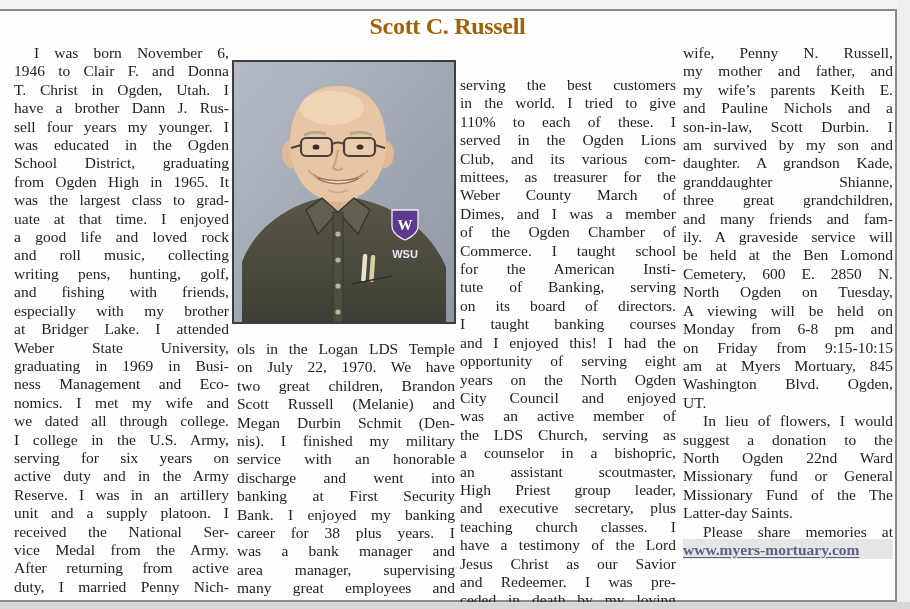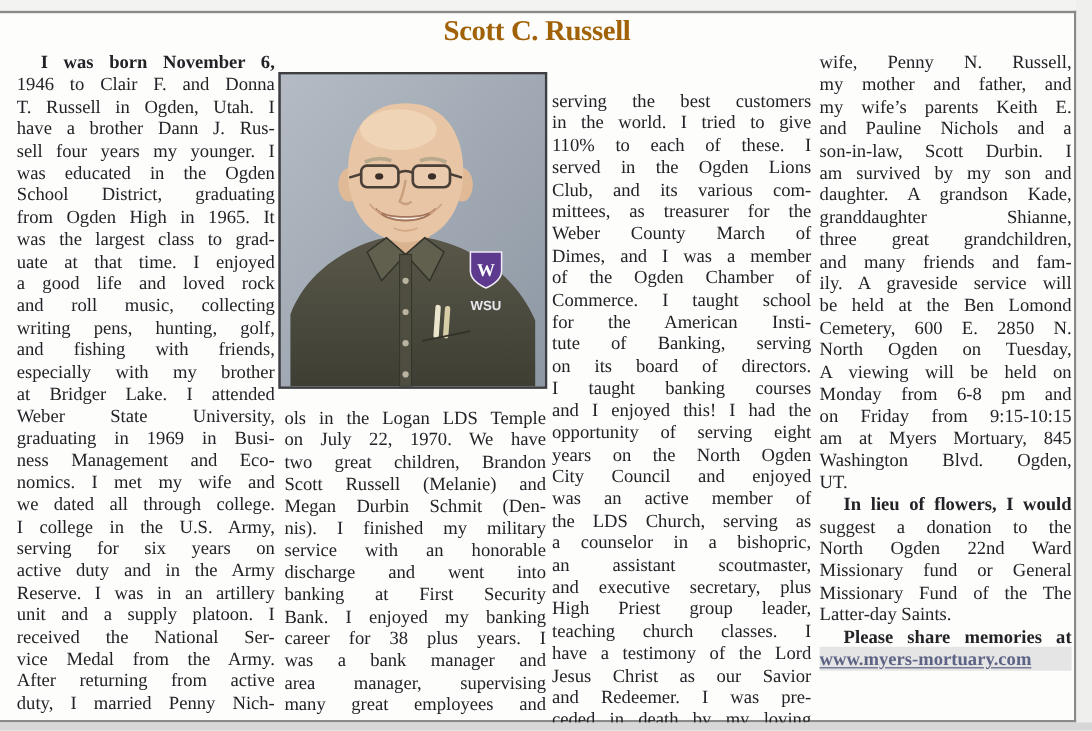--- a/index.html
+++ b/index.html
@@ -23,40 +23,40 @@
   #col1{left:14px;width:215px;}
   #col2{left:237px;width:218px;}
   #col3{left:460px;width:216px;margin-top:32px;}
   #col4{left:683px;width:210px;}
   .line{
     line-height:18.42px;height:18.42px;
     white-space:nowrap;
     text-align:justify;text-align-last:justify;text-justify:inter-word;
   }
   .line.end{text-align-last:left;}
-  .line.indent{padding-left:20px;font-weight:bold;}
+  .line.indent{padding-left:20px;}
   .link-line{background:#e5e5e5;margin-top:-2px;padding-top:2px;height:18.42px;font-weight:bold;}
   .link-line .link{color:#5d6384;text-decoration:underline;text-underline-offset:2px;}
   .photo-frame{
     position:absolute;left:-5px;top:16px;width:224px;height:264px;
     box-sizing:border-box;border:2px solid #3e3e40;background:#9aa3ae;
   }
   .photo-frame svg{display:block;width:100%;height:100%;}
   #col2-text{position:absolute;left:0;top:296px;width:100%;}
 </style>
 </head>
 <body>
 
 <div id="clip">
   <div class="title">Scott C. Russell</div>
 
   <div class="col" id="col1">
       <div class="line indent">I was born November 6,</div>
       <div class="line">1946 to Clair F. and Donna</div>
-      <div class="line">T. Russell in Ogden, Utah. I</div>
+      <div class="line">T. Christ in Ogden, Utah. I</div>
       <div class="line">have a brother Dann J. Rus-</div>
       <div class="line">sell four years my younger. I</div>
       <div class="line">was educated in the Ogden</div>
       <div class="line">School District, graduating</div>
       <div class="line">from Ogden High in 1965. It</div>
       <div class="line">was the largest class to grad-</div>
       <div class="line">uate at that time. I enjoyed</div>
       <div class="line">a good life and loved rock</div>
       <div class="line">and roll music, collecting</div>
       <div class="line">writing pens, hunting, golf,</div>
@@ -178,22 +178,22 @@
       <div class="line">on its board of directors.</div>
       <div class="line">I taught banking courses</div>
       <div class="line">and I enjoyed this! I had the</div>
       <div class="line">opportunity of serving eight</div>
       <div class="line">years on the North Ogden</div>
       <div class="line">City Council and enjoyed</div>
       <div class="line">was an active member of</div>
       <div class="line">the LDS Church, serving as</div>
       <div class="line">a counselor in a bishopric,</div>
       <div class="line">an assistant scoutmaster,</div>
+      <div class="line">High Priest group leader,</div>
       <div class="line">and executive secretary, plus</div>
-      <div class="line">High Priest group leader,</div>
       <div class="line">teaching church classes. I</div>
       <div class="line">have a testimony of the Lord</div>
       <div class="line">Jesus Christ as our Savior</div>
       <div class="line">and Redeemer. I was pre-</div>
       <div class="line">ceded in death by my loving</div>
     </div>
   <div class="col" id="col4">
       <div class="line">wife, Penny N. Russell,</div>
       <div class="line">my mother and father, and</div>
       <div class="line">my wife’s parents Keith E.</div>

